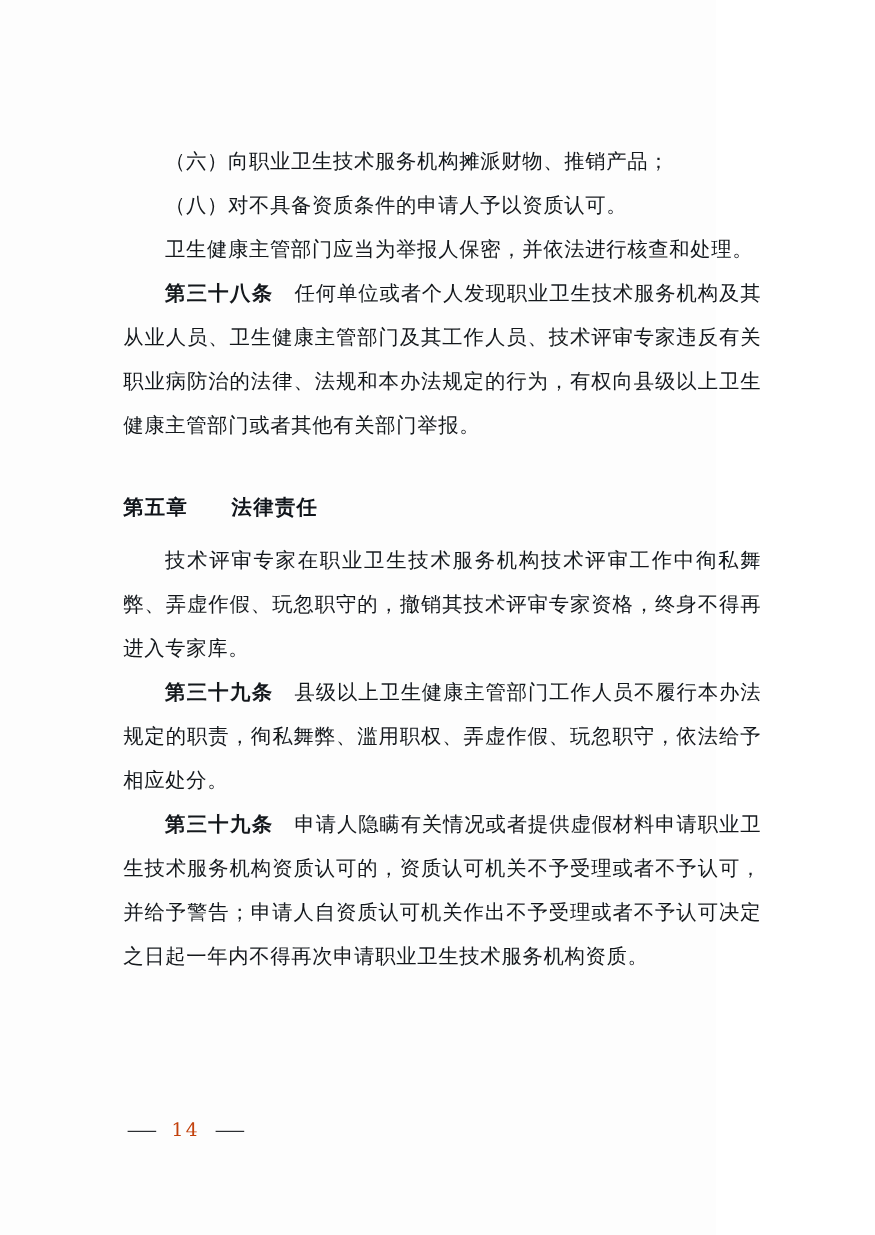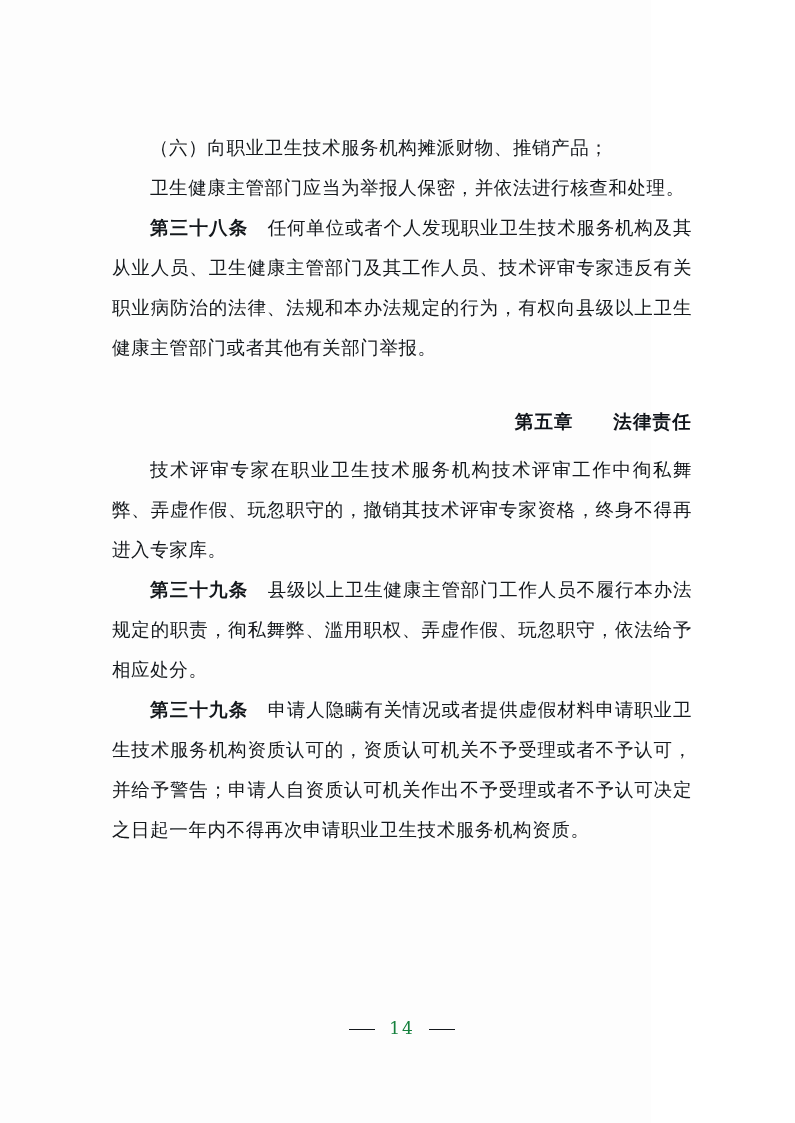--- a/index.html
+++ b/index.html
@@ -34,42 +34,42 @@
     letter-spacing: 0.6px;
     text-align: justify;
     text-justify: inter-ideograph;
     margin: 0 0 0 0;
     color: #14181c;
   }
   .indent {
     text-indent: 38px;
   }
   .chapter-heading {
-    text-align: right;
+    text-align: left;
     font-size: 18.5px;
     line-height: 40px;
     font-weight: bold;
     letter-spacing: 1.2px;
     margin-top: 34px;
     margin-bottom: 8px;
     color: #10141a;
   }
   .art-label {
     font-weight: bold;
     letter-spacing: 1px;
   }
   .footer {
     position: absolute;
     left: 112px;
     top: 1018px;
     width: 580px;
-    text-align: center;
+    text-align: left;
     font-size: 17px;
     letter-spacing: 2px;
-    color: #15803d;
+    color: #c2410c;
   }
   .footer .pagenum {
     display: inline-block;
     padding: 0 10px;
   }
   .dash {
     display: inline-block;
     width: 26px;
     border-top: 1.6px solid #14181c;
     vertical-align: middle;
@@ -77,20 +77,21 @@
   }
 </style>
 </head>
 <body>
 
 <div class="page">
 
   <div class="content">
 
     <p class="para indent">（六）向职业卫生技术服务机构摊派财物、推销产品；</p>
+    <p class="para indent">（八）对不具备资质条件的申请人予以资质认可。</p>
 
     <p class="para indent">卫生健康主管部门应当为举报人保密，并依法进行核查和处理。</p>
 
     <p class="para indent"><span class="art-label">第三十八条</span>　<span>任何单位或者个人发现职业卫生技术服务机构及其从业人员、卫生健康主管部门及其工作人员、技术评审专家违反有关职业病防治的法律、法规和本办法规定的行为，有权向县级以上卫生健康主管部门或者其他有关部门举报。</span></p>
 
     <div class="chapter-heading">第五章　　法律责任</div>
 
     <p class="para indent">技术评审专家在职业卫生技术服务机构技术评审工作中徇私舞弊、弄虚作假、玩忽职守的，撤销其技术评审专家资格，终身不得再进入专家库。</p>
 
     <p class="para indent"><span class="art-label">第三十九条</span>　<span>县级以上卫生健康主管部门工作人员不履行本办法规定的职责，徇私舞弊、滥用职权、弄虚作假、玩忽职守，依法给予相应处分。</span></p>

